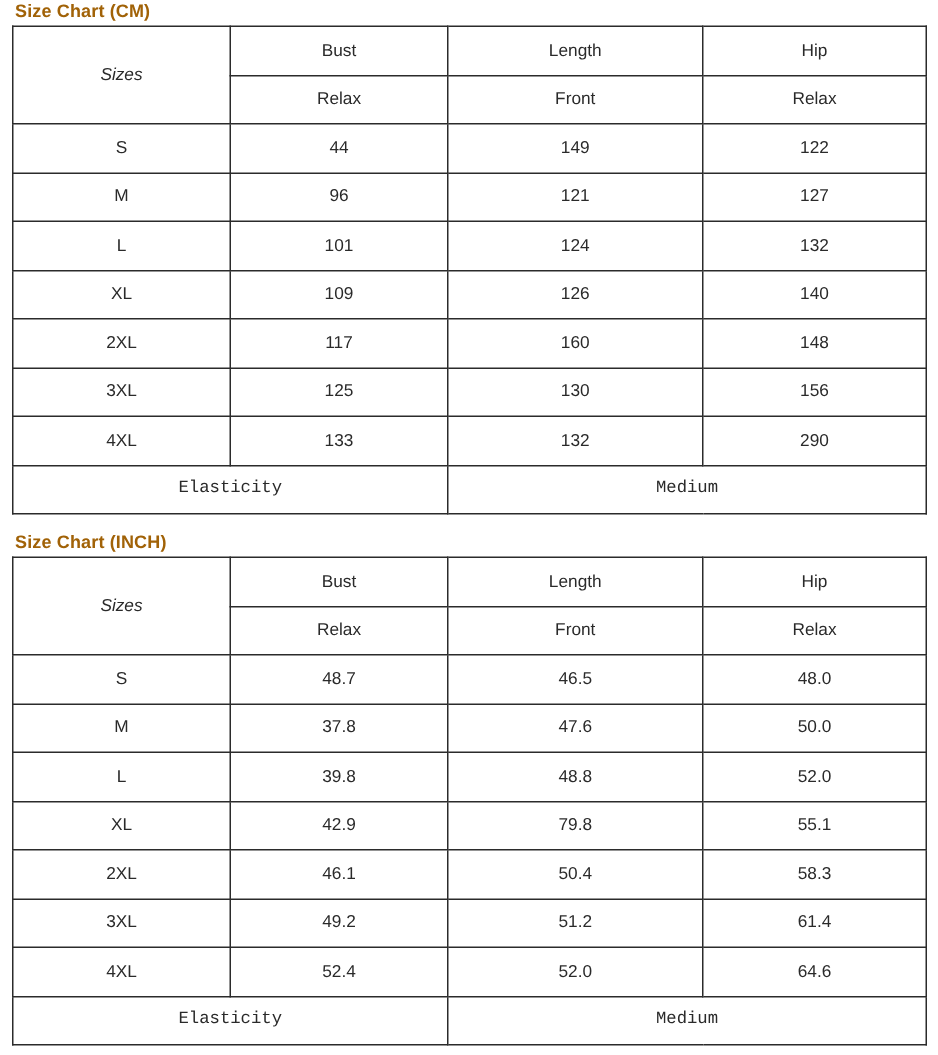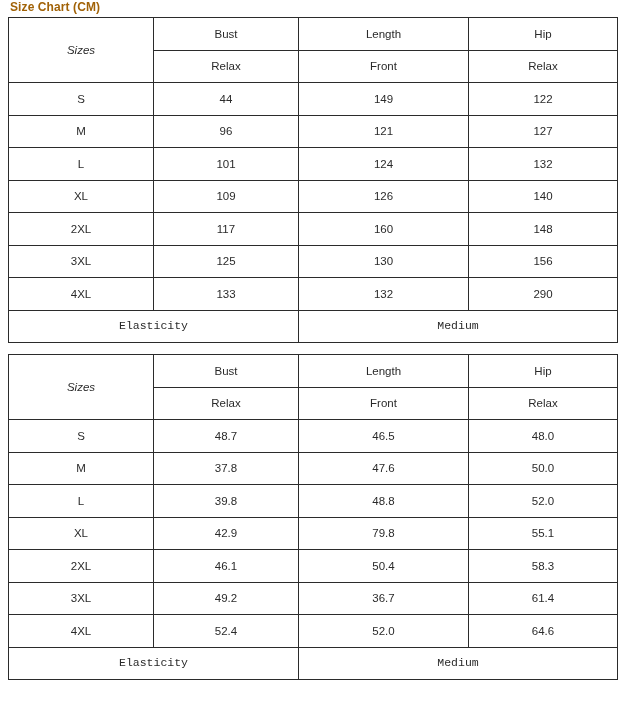--- a/index.html
+++ b/index.html
@@ -125,20 +125,21 @@
 
         <tr>
           <td class="elasticity-cell" colspan="2">Elasticity</td>
           <td class="elasticity-cell" colspan="2">Medium</td>
         </tr>
       </tbody>
     </table>
   </div>
 
   <div class="chart-block">
+    <div class="chart-title">Size Chart (INCH)</div>
     <table class="size-table">
       <colgroup>
         <col class="c-sizes">
           <col class="c-bust">
           <col class="c-length">
           <col class="c-hip">
       </colgroup>
       <tbody>
         <tr>
           <td class="sizes-cell" rowspan="2">Sizes</td>
@@ -178,21 +179,21 @@
         </tr>
         <tr>
           <td>2XL</td>
           <td>46.1</td>
           <td>50.4</td>
           <td>58.3</td>
         </tr>
         <tr>
           <td>3XL</td>
           <td>49.2</td>
-          <td>36.7</td>
+          <td>51.2</td>
           <td>61.4</td>
         </tr>
         <tr>
           <td>4XL</td>
           <td>52.4</td>
           <td>52.0</td>
           <td>64.6</td>
         </tr>
 
         <tr>

